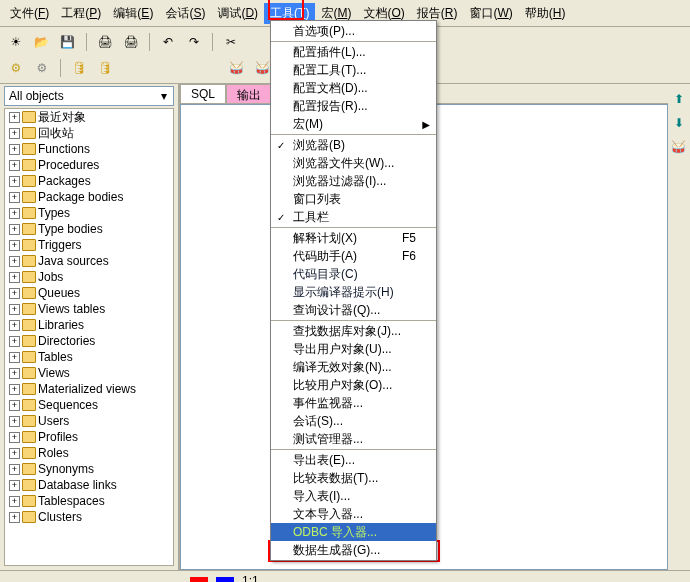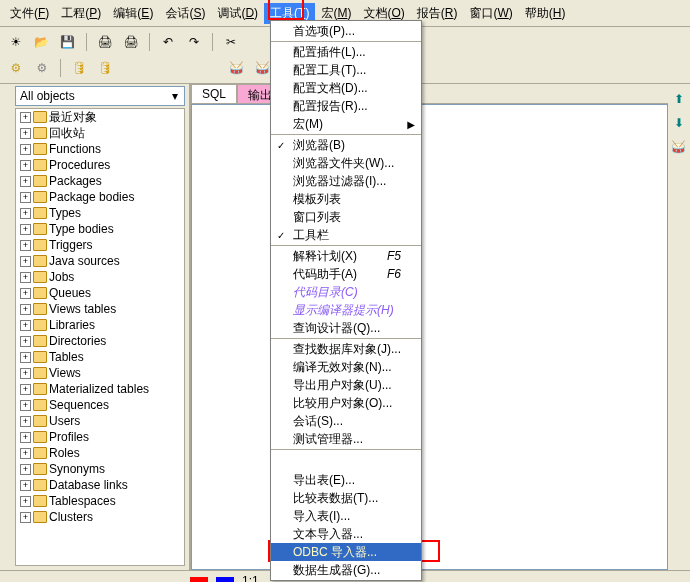--- a/index.html
+++ b/index.html
@@ -8,48 +8,48 @@
 .menubar { background: #ece9d8; height: 20px; display: flex; align-items: center; padding: 13px 4px; border-bottom: 1px solid #aca899; }
 .menubar .menu-item { padding: 2px 6px; cursor: default; }
 .menubar .menu-item.active { background: #3b82f6; color: #fff; }
 .menubar .menu-item .ul { text-decoration: underline; }
 
 .toolbars { border-bottom: 1px solid #aca899; padding: 2px; }
 .toolbar-row { display: flex; align-items: center; gap: 6px; min-height: 26px; padding: 0 4px; }
 .tool-icon { width: 20px; height: 20px; display: inline-flex; align-items: center; justify-content: center; }
 .sep { width: 1px; height: 18px; background: #aca899; margin: 0 2px; }
 
-.body-row { display: flex; height: calc(582px - 20px - 56px - 20px); padding-left: 11px; }
+.body-row { display: flex; height: calc(582px - 20px - 56px - 20px); }
 
 .sidebar { width: 180px; display: flex; flex-direction: column; border-right: 2px solid #aca899; }
 .filter-box { background: #fff; border: 1px solid #7f9db9; height: 20px; margin: 2px 4px; display: flex; align-items: center; }
 .filter-box input { border: none; outline: none; width: calc(100% - 16px); padding: 0 4px; font-size: 12px; }
 .filter-box .drop { width: 14px; text-align: center; color: #000; cursor: default; }
 
 .tree { background: #fff; overflow-y: auto; flex: 1; border: 1px solid #aca899; margin: 0 4px 4px; }
 .tree-item { display: flex; align-items: center; height: 16px; padding-left: 4px; gap: 2px; white-space: nowrap; }
 .tree-toggle { width: 11px; height: 11px; border: 1px solid #7b7b7b; display: inline-flex; align-items: center; justify-content: center; font-size: 9px; line-height: 9px; background: #fff; color: #000; cursor: default; }
 .folder-icon { width: 14px; height: 12px; background: #f8d678; border: 1px solid #b8860b; border-radius: 1px; }
 
 .editor-area { flex: 1; position: relative; background: #fff; }
 .tabs { display: flex; height: 20px; background: #ece9d8; border-bottom: 1px solid #aca899; }
 .tab { padding: 2px 10px; background: #f9a8d4; border: 1px solid #aca899; border-bottom: none; cursor: default; }
 .tab.active { background: #fff; }
 .editor-content { background: #fff; height: calc(100% - 20px); border: 1px solid #7f9db9; }
 
 .right-strip { width: 22px; background: #ece9d8; display: flex; flex-direction: column; align-items: center; gap: 10px; padding-top: 8px; }
 
-.dropdown-menu { position: absolute; top: 20px; left: 270px; width: 152px; background: #fff; border: 1px solid #808080; box-shadow: 2px 2px 3px rgba(0,0,0,.3); z-index: 100; }
+.dropdown-menu { position: absolute; top: 20px; left: 270px; width: 167px; background: #fff; border: 1px solid #808080; box-shadow: 2px 2px 3px rgba(0,0,0,.3); z-index: 100; }
 .dropdown-group { border-bottom: 1px solid #aca899; padding: 1px 0; }
-.dropdown-group:last-child { border-bottom: none; margin-top: 20px; }
+.dropdown-group:last-child { border-bottom: none; }
 .dd-item { display: flex; align-items: center; height: 18px; padding: 0 20px 0 22px; position: relative; cursor: default; }
-.dd-item.highlighted { background: #316ac5; color: #fef9c3; }
-.dd-item .shortcut { margin-left: auto; font-style: italic; }
+.dd-item.highlighted { background: #316ac5; color: #bef264; }
+.dd-item .shortcut { margin-left: auto; }
 .dd-item .arrow { position: absolute; right: 6px; font-size: 10px; }
-.dd-item.disabled { color: #8b5cf6; font-style: italic; }
+.dd-item.disabled { color: #0f172a; }
 .dd-item .check { position: absolute; left: 6px; font-size: 10px; }
 
 .red-box { border: 2px solid #ff0000; position: absolute; pointer-events: none; }
 .red-box-1 { top: -2px; left: 268px; width: 36px; height: 22px; }
 .red-box-2 { top: 540px; left: 268px; width: 172px; height: 22px; }
 
 .statusbar { height: 20px; background: #ece9d8; display: flex; align-items: center; border-top: 1px solid #aca899; gap: 8px; padding-left: 190px; }
 </style>
 </head>
 <body>
@@ -184,21 +184,21 @@
           <span>Tables</span>
         </div>
         <div class="tree-item">
           <span class="tree-toggle">+</span>
           <span class="folder-icon"></span>
           <span>Views</span>
         </div>
         <div class="tree-item">
           <span class="tree-toggle">+</span>
           <span class="folder-icon"></span>
-          <span>Materialized tables</span>
+          <span>Materialized views</span>
         </div>
         <div class="tree-item">
           <span class="tree-toggle">+</span>
           <span class="folder-icon"></span>
           <span>Sequences</span>
         </div>
         <div class="tree-item">
           <span class="tree-toggle">+</span>
           <span class="folder-icon"></span>
           <span>Users</span>
@@ -280,23 +280,20 @@
         <span class="check">✓</span>
         <span>浏览器(B)</span>
       </div>
       <div class="dd-item">
         <span>浏览器文件夹(W)...</span>
       </div>
       <div class="dd-item">
         <span>浏览器过滤器(I)...</span>
       </div>
       <div class="dd-item">
-        <span>模板列表</span>
-      </div>
-      <div class="dd-item">
         <span>窗口列表</span>
       </div>
       <div class="dd-item">
         <span class="check">✓</span>
         <span>工具栏</span>
       </div>
     </div>
     <div class="dropdown-group">
       <div class="dd-item">
         <span>解释计划(X)</span>
@@ -314,27 +311,30 @@
       </div>
       <div class="dd-item">
         <span>查询设计器(Q)...</span>
       </div>
     </div>
     <div class="dropdown-group">
       <div class="dd-item">
         <span>查找数据库对象(J)...</span>
       </div>
       <div class="dd-item">
+        <span>导出用户对象(U)...</span>
+      </div>
+      <div class="dd-item">
         <span>编译无效对象(N)...</span>
       </div>
       <div class="dd-item">
-        <span>导出用户对象(U)...</span>
-      </div>
-      <div class="dd-item">
         <span>比较用户对象(O)...</span>
+      </div>
+      <div class="dd-item">
+        <span>事件监视器...</span>
       </div>
       <div class="dd-item">
         <span>会话(S)...</span>
       </div>
       <div class="dd-item">
         <span>测试管理器...</span>
       </div>
     </div>
     <div class="dropdown-group">
       <div class="dd-item">

